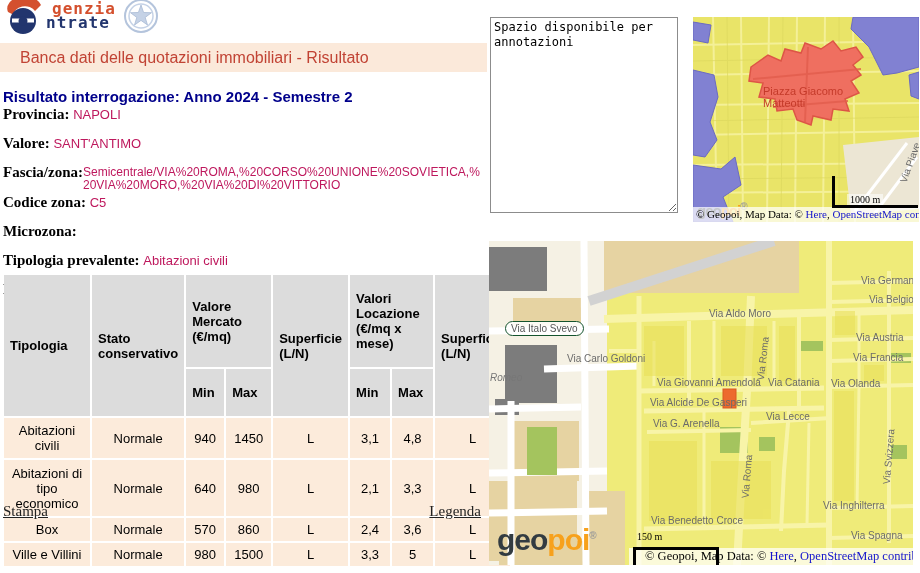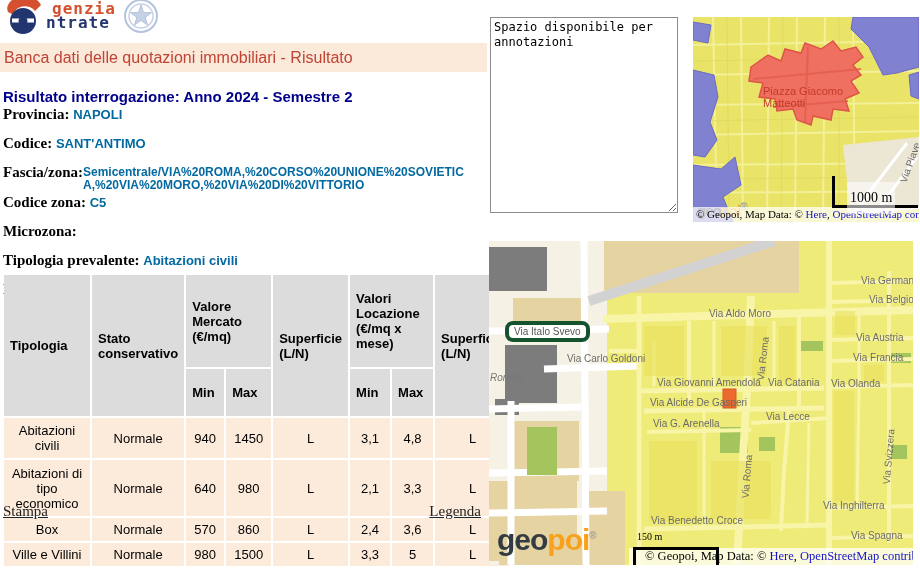--- a/index.html
+++ b/index.html
@@ -13,28 +13,28 @@
   .logo-row { position:absolute; left:4px; top:1px; height:29px; display:flex; align-items:center; }
   .ae-mark { width:40px; height:40px; }
   .ae-words { margin-left:2px; font-family:"DejaVu Sans Mono", monospace; font-weight:bold; font-size:16px; line-height:14px; letter-spacing:1px; }
   .ae-words .w1 { color:#d4502e; padding-left:6px; }
   .ae-words .w2 { color:#22356e; }
   .emblem { width:38px; height:38px; margin-left:6px; }
 
   
   .title-bar {
     position:absolute; left:0; top:43px; width:487px; height:29px;
-    background:#fbe9da; color:#c14334; font-size:16px; line-height:29px; padding-left:4px;
+    background:#fbe9da; color:#c14334; font-size:16px; line-height:29px; padding-left:20px;
   }
 
   
   .result-line { position:absolute; left:3px; top:88px; font-size:15px; font-weight:bold; color:#00008b; }
   .info { position:absolute; left:3px; top:106px; width:482px; }
   .field { margin-bottom:12px; font-family:"Liberation Serif", serif; font-weight:bold; font-size:15px; color:#000; }
-  .field .val { font-family:"Liberation Sans", sans-serif; font-weight:bold; font-size:13px; color:#0369a1; }
+  .field .val { font-family:"Liberation Sans", sans-serif; font-weight:normal; font-size:13px; color:#be185d; }
   .field-flex { display:flex; margin-bottom:0; }
   .field-flex .lab { flex:0 0 78px; }
   .field-flex .val { flex:1; font-size:12px; word-break:break-all; overflow:hidden; line-height:13px; padding-top:2px; }
   .mb0 { margin-bottom:2px; }
 
   
   .quot-table { position:absolute; left:2px; top:273px; border-collapse:separate; border-spacing:2px; font-size:13px; }
   .quot-table th { background:#dcdcdc; font-weight:bold; text-align:left; vertical-align:middle; padding:16px 6px; }
   .quot-table tr.hrow1 { height:58px; }
   .quot-table tr.hrow2 { height:20px; }
@@ -55,37 +55,37 @@
   }
 
   
   .map { position:absolute; overflow:hidden; }
   #small-map { left:693px; top:17px; width:226px; height:205px; }
   #large-map { left:489px; top:241px; width:424px; height:324px; }
   .map svg { position:absolute; left:0; top:0; }
 
   .street-label { position:absolute; font-size:10px; color:#6b6b6b; white-space:nowrap; line-height:11px; }
   .rot { transform-origin:center; }
-  .pill { background:rgba(255,255,255,.88); border:4px solid #14532d; border-radius:8px; padding:0 5px; line-height:13px; color:#555; }
+  .pill { background:rgba(255,255,255,.88); border:1px solid #14532d; border-radius:8px; padding:0 5px; line-height:13px; color:#555; }
   .italic { font-style:italic; color:#777; }
 
   .place-label { position:absolute; left:70px; top:68px; width:98px; text-align:left;
     color:#c43a2a; font-size:11px; line-height:12px; }
 
   .attrib { position:absolute; bottom:0; height:15px; background:rgba(255,255,255,.72);
     font-family:"Liberation Serif", serif; font-size:11px; line-height:15px; white-space:nowrap;
     overflow:hidden; color:#000; z-index:5; }
   #small-map .attrib { left:0; right:0; padding-left:3px; }
   #large-map .attrib { left:140px; right:0; height:17px; font-size:12.5px; line-height:17px; padding-left:16px; }
   .attrib a { color:#1414cc; text-decoration:none; }
 
   .scalebar-small { position:absolute; left:139px; top:159px; width:86px; height:32px;
     border-left:3px solid #000; border-bottom:3px solid #000; z-index:6; }
-  .scalebar-small .sc-txt { display:inline-block; margin:6px 0 0 12px; padding:8px 3px;
-    font-family:"Liberation Serif", serif; font-size:14px; background:rgba(255,255,255,.55); }
+  .scalebar-small .sc-txt { display:inline-block; margin:18px 0 0 12px; padding:0 3px;
+    font-family:"Liberation Serif", serif; font-size:10px; background:rgba(255,255,255,.55); }
   .scalebar-large { position:absolute; left:144px; top:306px; width:86px; height:18px;
     border-top:3px solid #000; border-left:3px solid #000; border-right:3px solid #000; z-index:6; }
   .sc-txt-large { position:absolute; left:148px; top:290px; font-family:"Liberation Serif", serif; font-size:10px; z-index:6; }
 
   .geopoi { position:absolute; font-weight:bold; letter-spacing:-1px; z-index:4; }
   .geopoi .g1 { color:#323b41; }
   .geopoi .g2 { color:#f7a11c; }
   .geopoi .reg { font-size:10px; color:#999; vertical-align:super; letter-spacing:0; }
   #large-map .geopoi { left:8px; top:282px; font-size:30px; }
   #small-map .geopoi { left:4px; top:184px; font-size:15px; z-index:3; }
@@ -119,21 +119,21 @@
     <span>Risultato interrogazione:</span>
     <span>Anno 2024 - Semestre 2</span>
   </div>
 
   <div class="info">
     <div class="field">
       <span class="lab">Provincia:</span>
       <span class="val">NAPOLI</span>
     </div>
     <div class="field">
-      <span class="lab">Codice:</span>
+      <span class="lab">Valore:</span>
       <span class="val">SANT'ANTIMO</span>
     </div>
     <div class="field field-flex mb0">
       <span class="lab">Fascia/zona:</span>
       <span class="val">Semicentrale/VIA%20ROMA,%20CORSO%20UNIONE%20SOVIETICA,%20VIA%20MORO,%20VIA%20DI%20VITTORIO</span>
     </div>
     <div class="field">
       <span class="lab">Codice zona:</span>
       <span class="val">C5</span>
     </div>

